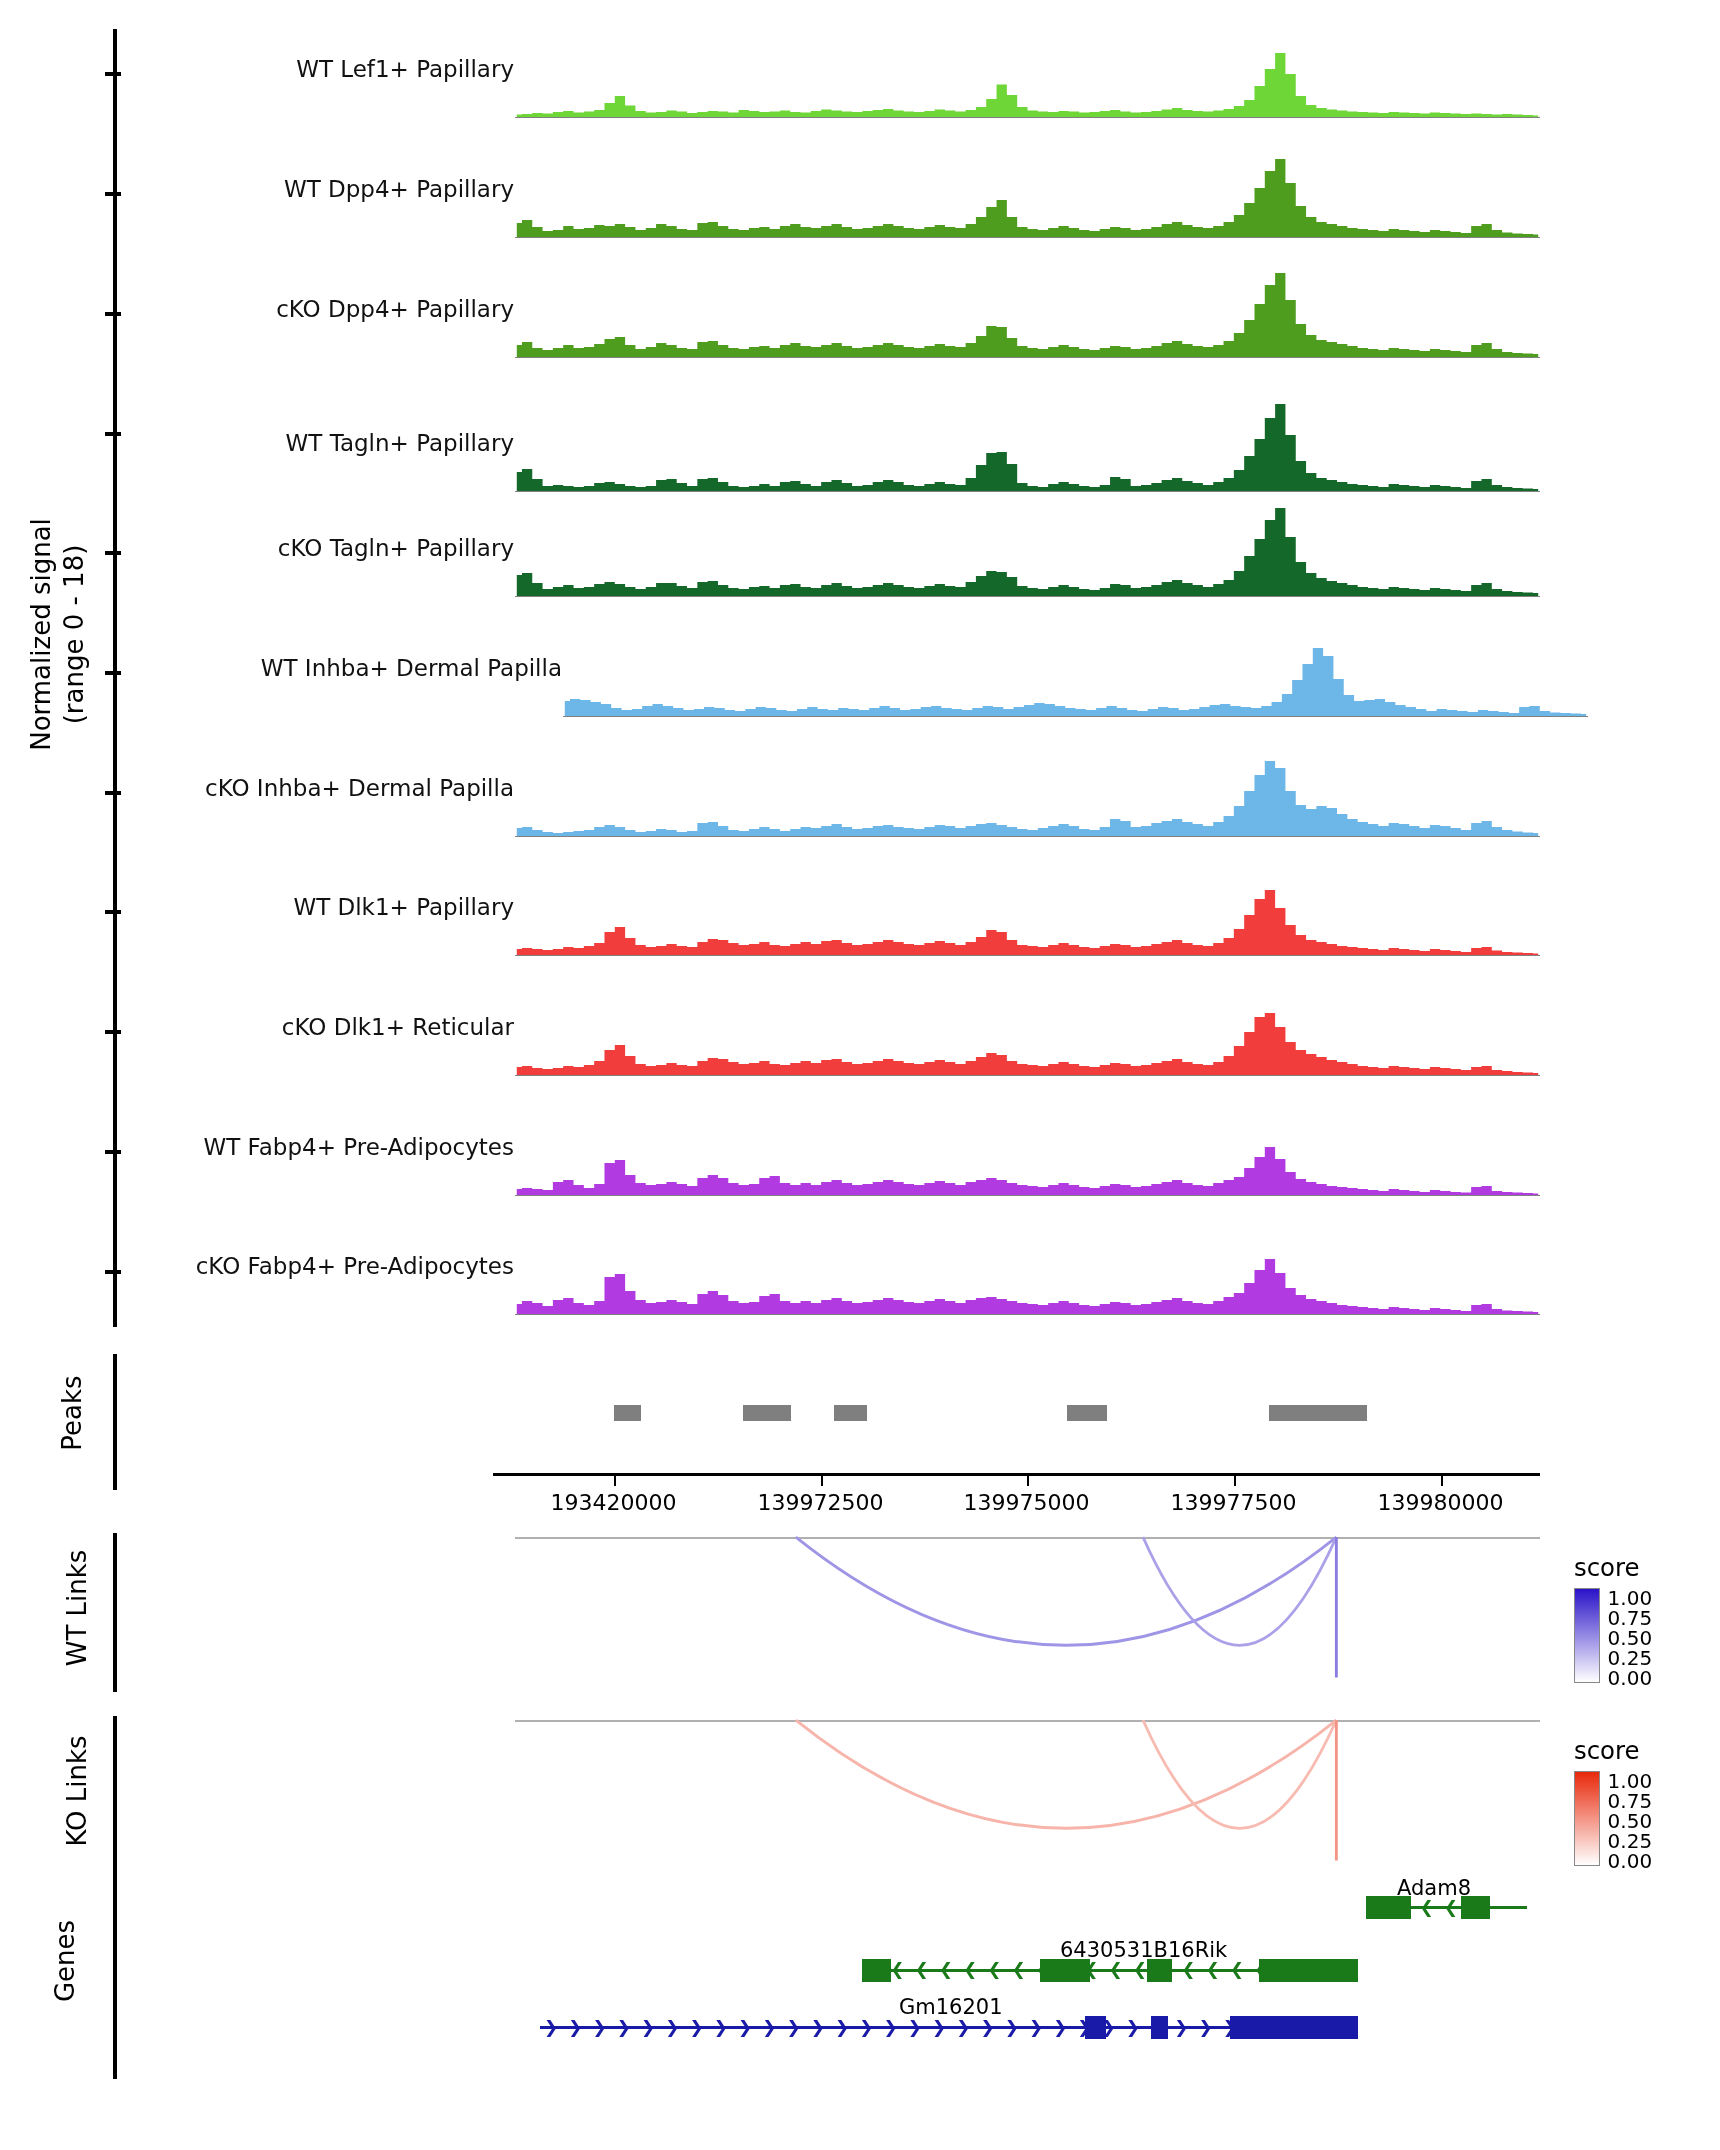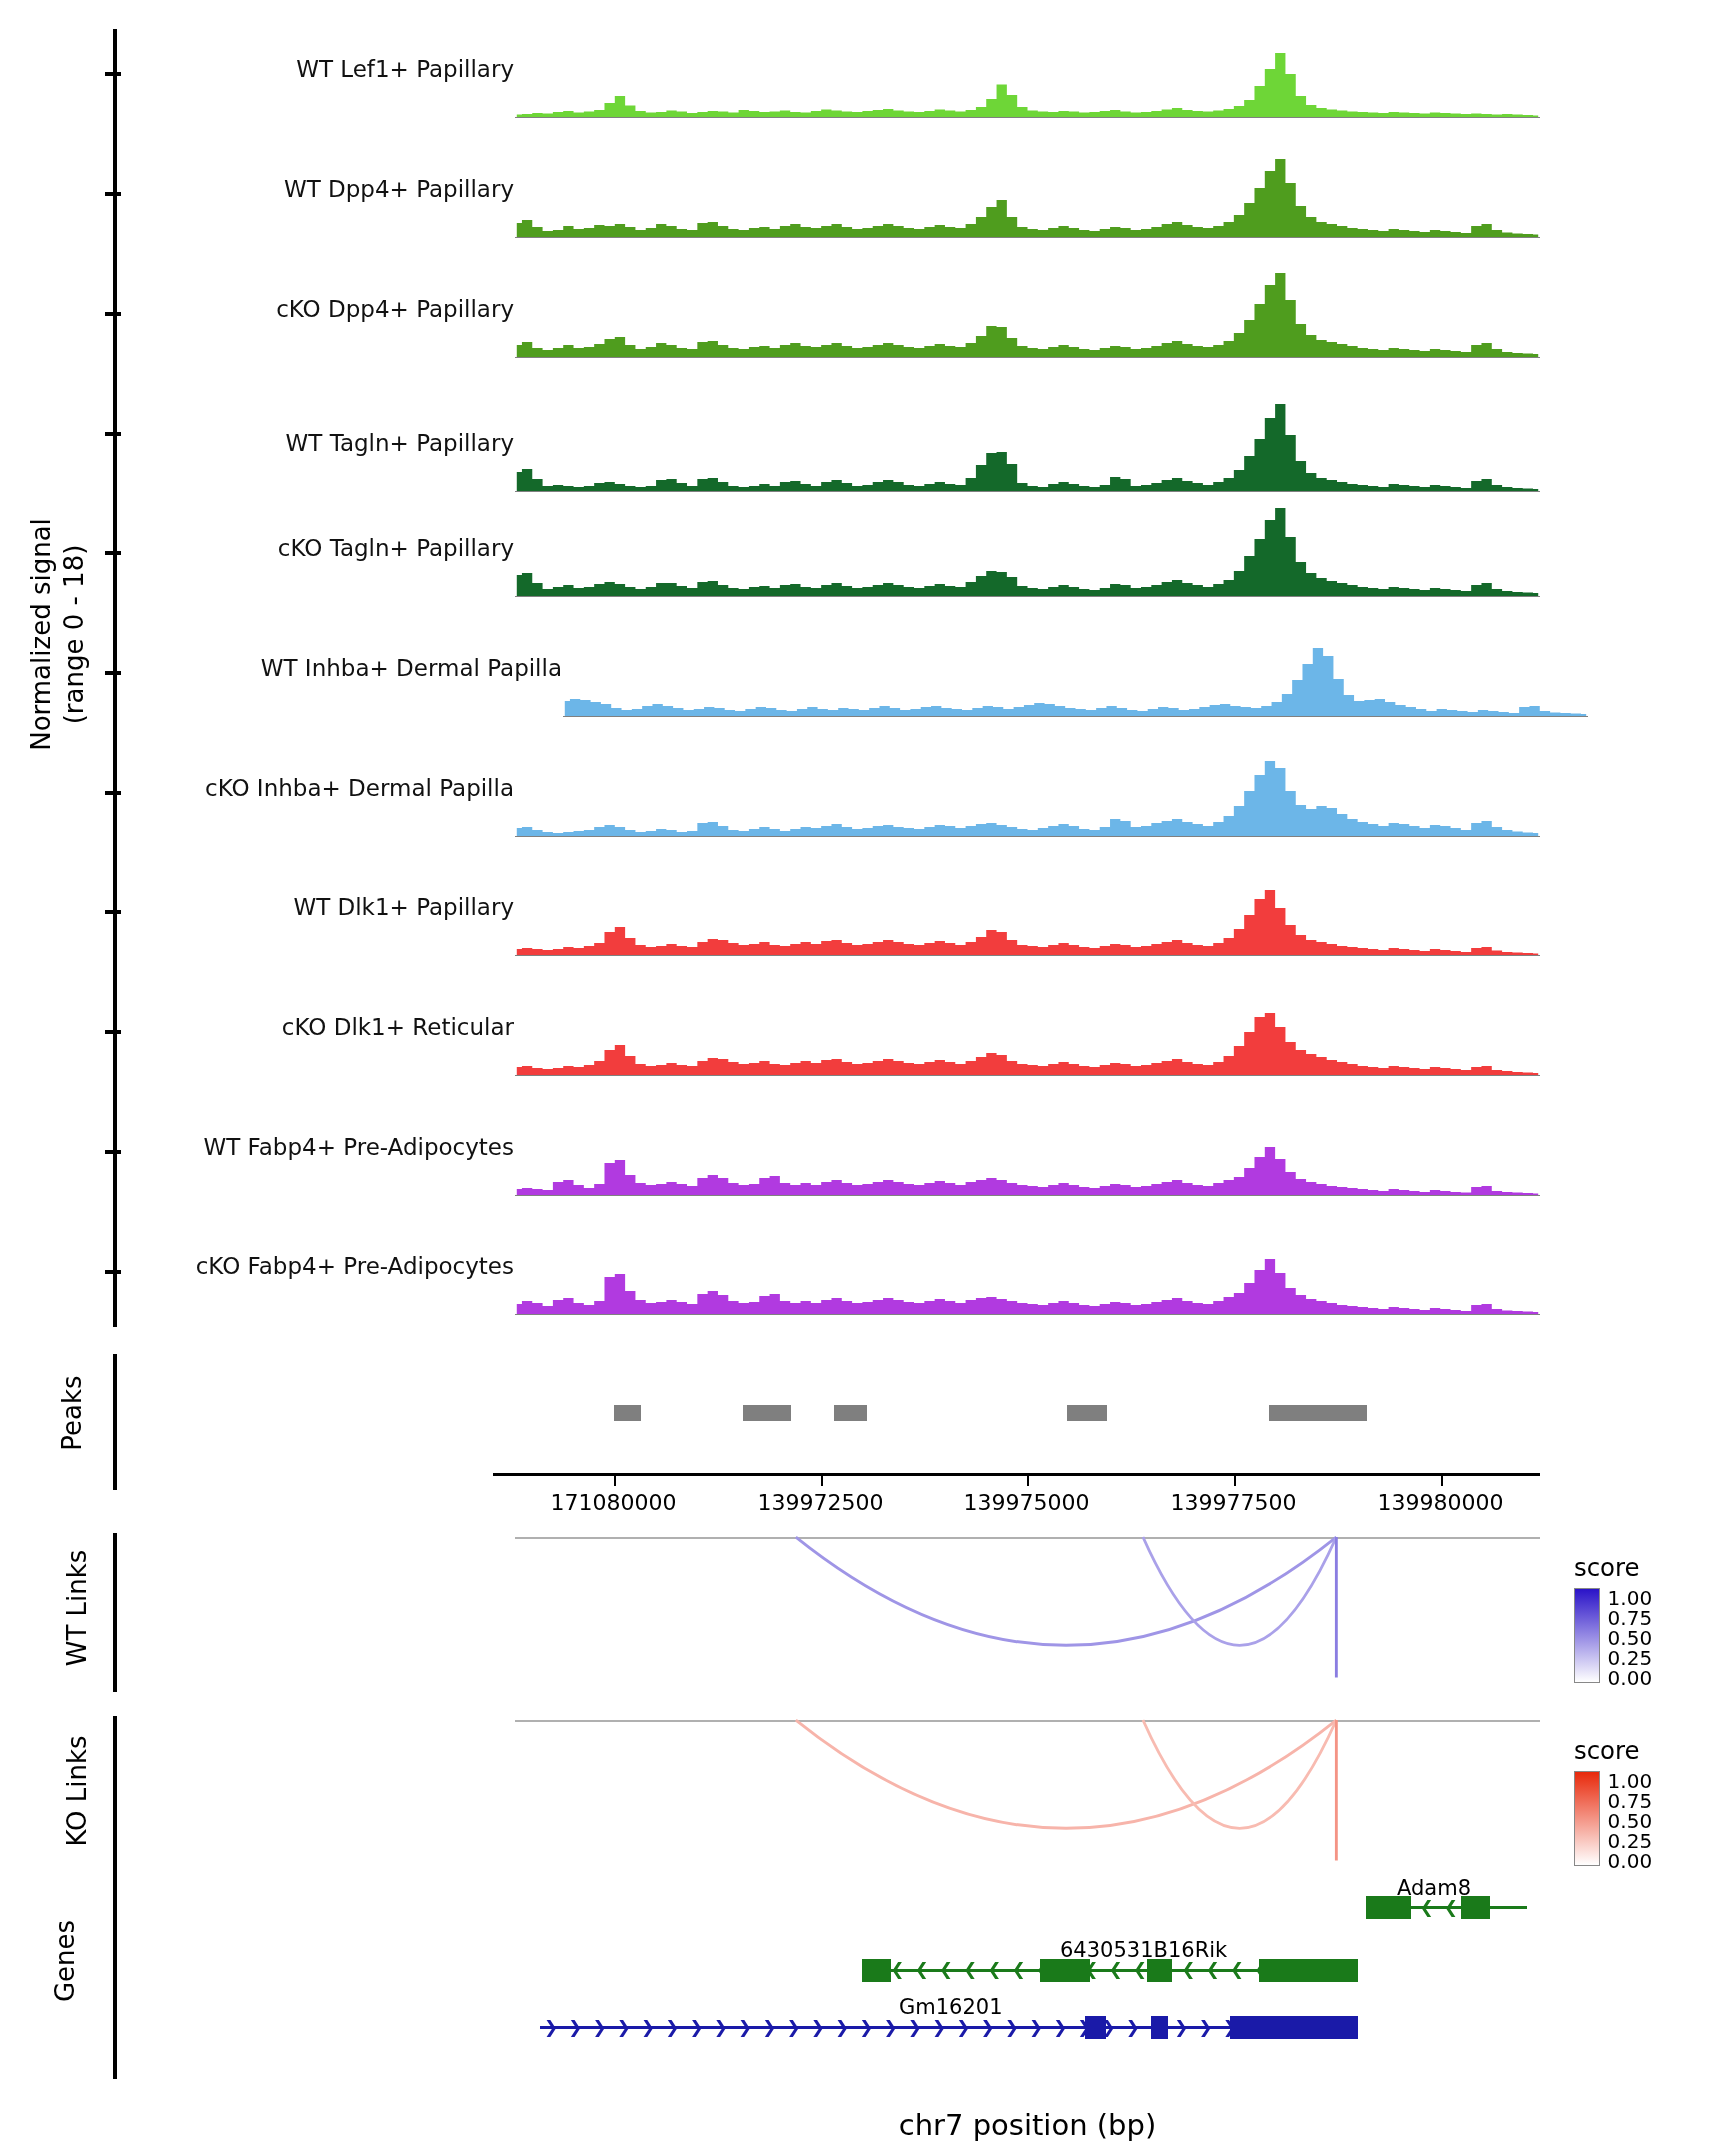--- a/index.html
+++ b/index.html
@@ -339,21 +339,21 @@
         <div class="peak-bar" style="left: 743px; width: 48px;"></div>
         <div class="peak-bar" style="left: 834px; width: 33px;"></div>
         <div class="peak-bar" style="left: 1067px; width: 40px;"></div>
         <div class="peak-bar" style="left: 1269px; width: 98px;"></div>
       </div>
   </div>
 
   <div id="xaxis-top">
       <div class="xaxis" style="top: 1473px;"></div>
       <div class="xtick" style="left: 614px; top: 1476px;"></div>
-      <div class="xticklabel" style="left: 614px; top: 1490px;">171080000</div>
+      <div class="xticklabel" style="left: 614px; top: 1490px;">193420000</div>
       <div class="xtick" style="left: 821px; top: 1476px;"></div>
       <div class="xticklabel" style="left: 821px; top: 1490px;">139972500</div>
       <div class="xtick" style="left: 1027px; top: 1476px;"></div>
       <div class="xticklabel" style="left: 1027px; top: 1490px;">139975000</div>
       <div class="xtick" style="left: 1234px; top: 1476px;"></div>
       <div class="xticklabel" style="left: 1234px; top: 1490px;">139977500</div>
       <div class="xtick" style="left: 1441px; top: 1476px;"></div>
       <div class="xticklabel" style="left: 1441px; top: 1490px;">139980000</div>
     </div>
 
@@ -424,21 +424,20 @@
         <div class="gene-line" style="left: 540px; top: 162px; width: 818px; background: rgb(26, 26, 168);"></div>
         <div class="strand-row" style="left: 544px; top: 153px; width: 811px; color: rgb(26, 26, 168);">❯❯❯❯❯❯❯❯❯❯❯❯❯❯❯❯❯❯❯❯❯❯❯❯❯❯❯❯❯❯</div>
         <div class="gene-exon" style="left: 1085px; width: 20.7px; top: 152px; height: 23px; background: rgb(26, 26, 168);"></div>
         <div class="gene-exon" style="left: 1151px; width: 16.5px; top: 152px; height: 23px; background: rgb(26, 26, 168);"></div>
         <div class="gene-exon" style="left: 1230px; width: 128px; top: 152px; height: 23px; background: rgb(26, 26, 168);"></div>
         <div class="gene-name" style="left: 899px; top: 131px;">Gm16201</div>
       </div>
     <div id="xaxis-bottom"></div>
   </div>
 
-  <div id="xlabel-bottom">chr7 position (bp)</div>
 
 <div class="spine-tick" style="top: 72px;"></div>
     <div class="spine-tick" style="top: 192px;"></div>
     <div class="spine-tick" style="top: 312px;"></div>
     <div class="spine-tick" style="top: 432px;"></div>
     <div class="spine-tick" style="top: 551px;"></div>
     <div class="spine-tick" style="top: 671px;"></div>
     <div class="spine-tick" style="top: 791px;"></div>
     <div class="spine-tick" style="top: 910px;"></div>
     <div class="spine-tick" style="top: 1030px;"></div>

